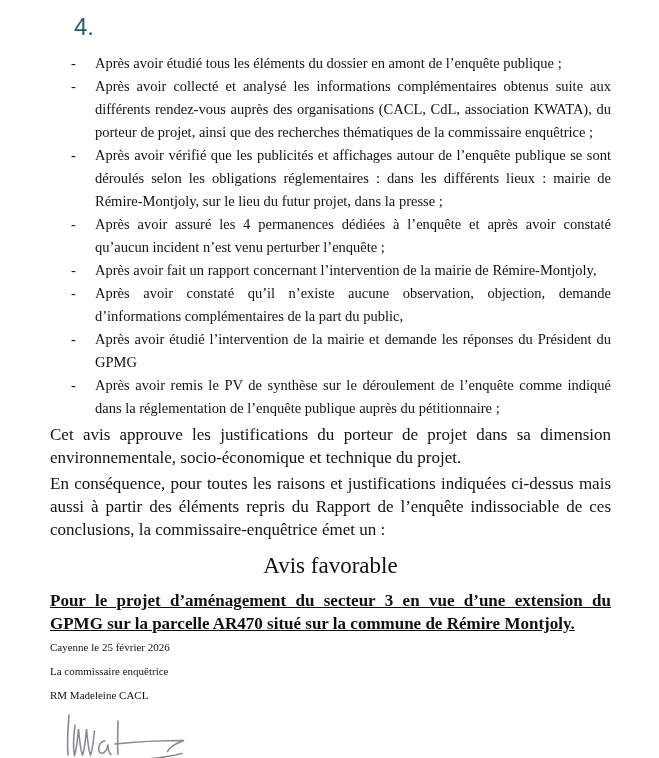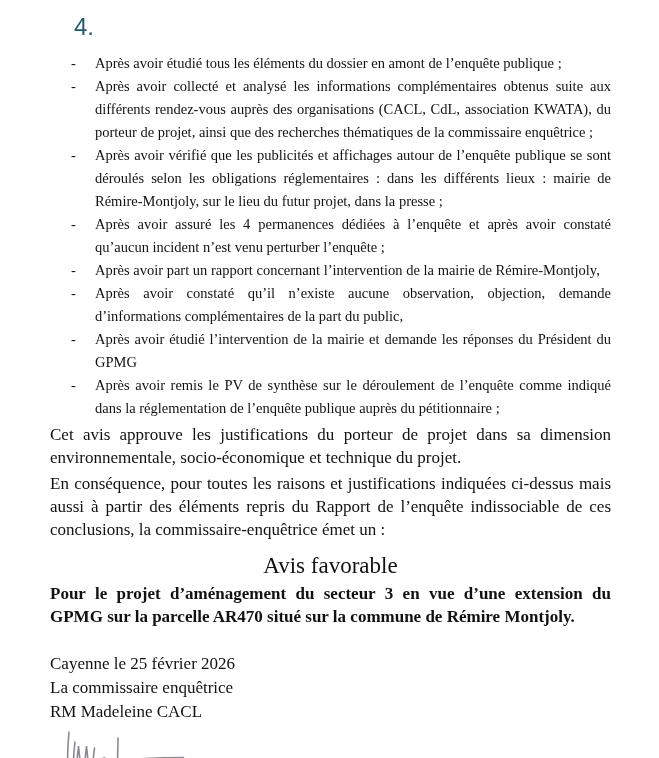--- a/index.html
+++ b/index.html
@@ -59,25 +59,25 @@
   }
   .verdict {
     font-size: 23px;
     line-height: 32px;
     font-weight: 400;
     text-align: center;
     margin: 9px 0 0 0;
   }
   .para-bold {
     font-weight: 700;
-    margin-top: 0;
+    margin-top: 7px;
+    text-decoration: underline;
   }
   .closing {
-    margin-top: 24px;
-    font-size: 17px;
+    font-size: 11px;
     line-height: 24px;
   }
   .closing div { margin: 0; }
   .signature {
     margin: 4px 0 0 8px;
   }
   .signature svg { display: block; }
 </style>
 </head>
 <body>
@@ -100,21 +100,21 @@
     <li class="bullet-item">
       <span class="dash">-</span>
       <span class="item-text">Après avoir vérifié que les publicités et affichages autour de l’enquête publique se sont déroulés selon les obligations réglementaires : dans les différents lieux : mairie de Rémire-Montjoly, sur le lieu du futur projet, dans la presse ;</span>
     </li>
     <li class="bullet-item">
       <span class="dash">-</span>
       <span class="item-text">Après avoir assuré les 4 permanences dédiées à l’enquête et après avoir constaté qu’aucun incident n’est venu perturber l’enquête ;</span>
     </li>
     <li class="bullet-item">
       <span class="dash">-</span>
-      <span class="item-text">Après avoir part un rapport concernant l’intervention de la mairie de Rémire-Montjoly,</span>
+      <span class="item-text">Après avoir fait un rapport concernant l’intervention de la mairie de Rémire-Montjoly,</span>
     </li>
     <li class="bullet-item">
       <span class="dash">-</span>
       <span class="item-text">Après avoir constaté qu’il n’existe aucune observation, objection, demande d’informations complémentaires de la part du public,</span>
     </li>
     <li class="bullet-item">
       <span class="dash">-</span>
       <span class="item-text">Après avoir étudié l’intervention de la mairie et demande les réponses du Président du GPMG</span>
     </li>
     <li class="bullet-item">

